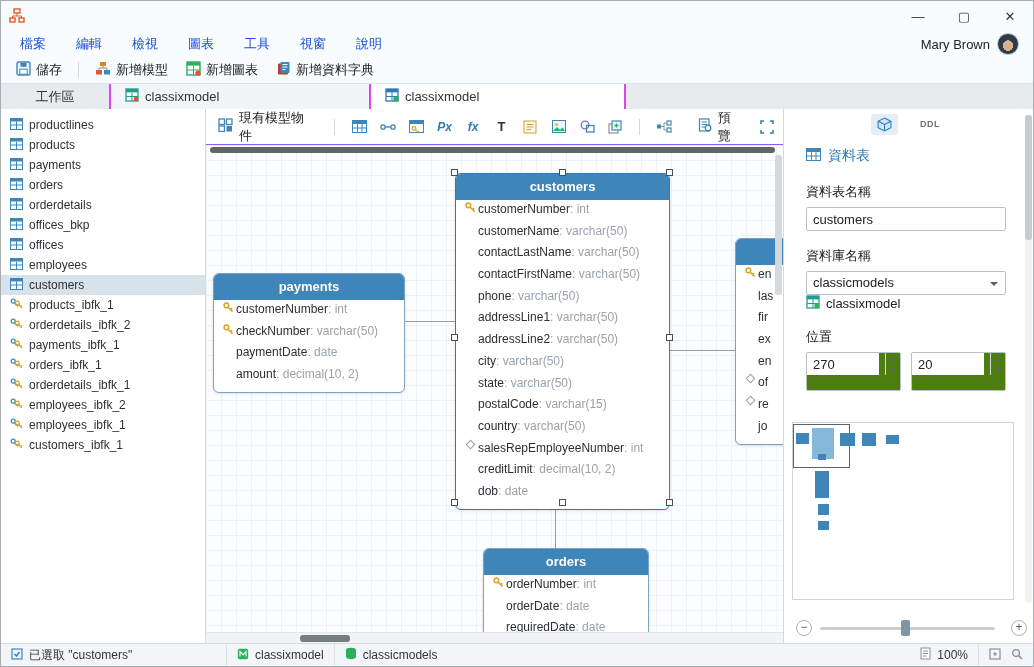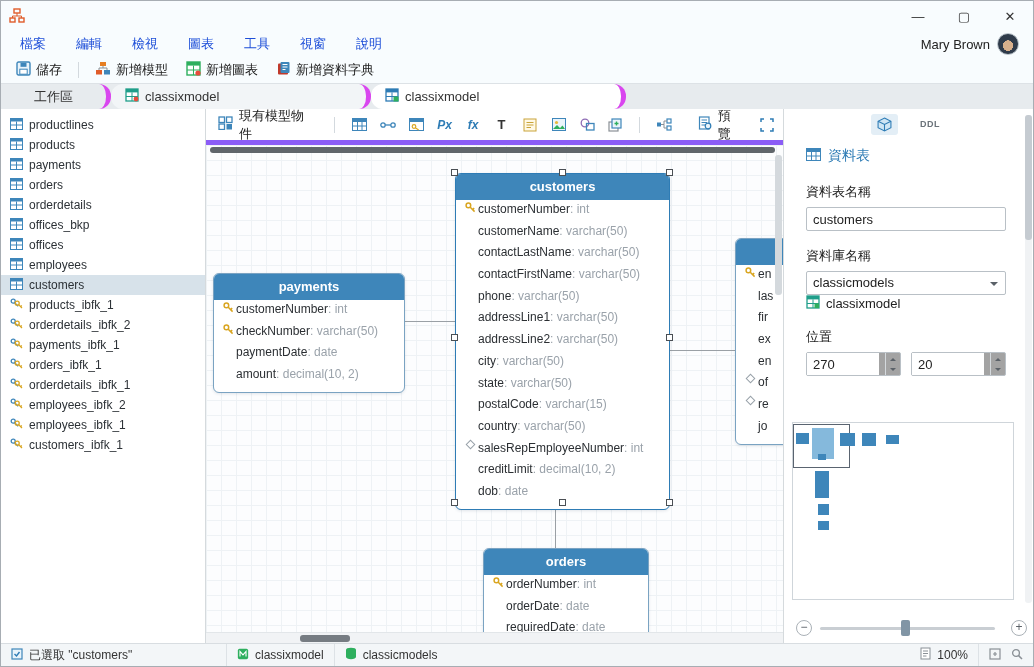--- a/index.html
+++ b/index.html
@@ -19,36 +19,36 @@
   .userbox { margin-left:auto; display:flex; align-items:center; gap:7px; padding-right:10px; font-size:13px; color:#222; }
   .avatar { width:22px; height:22px; border-radius:50%; background:radial-gradient(circle at 50% 58%, #d8b08c 0 34%, #2f3b4a 35%); border:1px solid #b9c2c9; }
 
   
   .toolbar { height:26px; display:flex; align-items:center; background:#f8fcfe; padding:0 8px; gap:4px; flex:0 0 auto; }
   .tbtn { display:flex; align-items:center; gap:5px; font-size:13px; color:#222; padding:2px 7px; border-radius:3px; }
   .tsep { width:1px; height:16px; background:#d3d9de; margin:0 5px; }
 
   
   .tabstrip { height:26px; display:flex; background:#e7ebee; border-top:1px solid #dde2e6; flex:0 0 auto; }
-  .dtab { display:flex; align-items:center; gap:6px; font-size:13px; color:#333; padding:0 14px; border-right:5px solid #d946ef;border-radius:12px; }
+  .dtab { display:flex; align-items:center; gap:6px; font-size:13px; color:#333; padding:0 14px; border-right:2px solid #d946ef; }
   .dtab.plain { width:110px; justify-content:center; }
   .dtab.mid { width:260px; background:#f2f5f7; }
   .dtab.active { width:255px; background:#fff; }
 
   
   .main { flex:1; display:flex; min-height:0; background:#fff; }
 
   
   .sidebar { width:205px; background:#fff; border-right:1px solid #d5dadd; overflow:hidden; padding-top:6px; }
   .sitem { height:20px; display:flex; align-items:center; gap:6px; padding-left:9px; font-size:12px; color:#2c3136; white-space:nowrap; }
   .sitem.sel { background:#d7e2ea; }
 
   
   .center { flex:1; display:flex; flex-direction:column; min-width:0; border-right:1px solid #d5dadd; }
-  .canvasbar { height:36px; background:#fff; display:flex; align-items:center; padding:0 6px; gap:9px; border-bottom:5px solid #8b5cf6; }
+  .canvasbar { height:36px; background:#fff; display:flex; align-items:center; padding:0 6px; gap:9px; border-bottom:1px solid #8b5cf6; }
   .cbtn { display:flex; align-items:center; gap:6px; font-size:13px; color:#222; padding:4px 6px; border-radius:3px; }
   .cicon { display:flex; align-items:center; justify-content:center; width:20px; height:20px; border-radius:3px; }
   .glyph-blue { color:#2e7cb5; font-style:italic; font-weight:bold; font-size:12px; }
   .glyph-dark { color:#333; font-weight:bold; font-size:13px; }
   .spacer { flex:1; }
 
   .canvaswrap { flex:1; position:relative; min-height:0; }
   .canvas { position:absolute; inset:0 0 11px 0; overflow:hidden; background-color:#fcfdfe;
     background-image:linear-gradient(#eef2f5 1px, transparent 1px), linear-gradient(90deg,#eef2f5 1px, transparent 1px);
     background-size:15px 15px; }
@@ -76,21 +76,21 @@
   .ptabs { height:30px; display:flex; align-items:center; justify-content:center; gap:16px; }
   .ptab { display:flex; align-items:center; justify-content:center; padding:3px 6px; border-radius:3px; font-size:9px; font-weight:bold; color:#6b737a; letter-spacing:.5px; }
   .ptab.active { background:#e3eef6; }
   .panelhead { display:flex; align-items:center; gap:7px; padding:8px 0 2px 22px; font-size:14px; color:#2e7cb5; }
   .plabel { display:block; font-size:13px; color:#222; padding:16px 0 6px 22px; }
   .pinput { display:block; width:200px; margin-left:22px; height:24px; border:1px solid #b9c0c6; border-radius:2px; font-size:13px; color:#222; padding:0 6px; background:#fff; }
   .pselect { position:relative; width:200px; margin-left:22px; height:24px; border:1px solid #b9c0c6; border-radius:2px; font-size:13px; color:#222; padding:3px 20px 0 6px; background:#fff; }
   .pselect::after { content:""; position:absolute; right:7px; top:10px; border:4px solid transparent; border-top-color:#5a6168; }
   .modelrow { display:flex; align-items:center; gap:6px; padding:8px 0 0 22px; font-size:13px; color:#222; }
   .posrow { display:flex; gap:10px; margin-left:22px; margin-top:0; }
-  .spin { position:relative; width:95px; height:24px; border:1px solid #b9c0c6; border-radius:2px; background:#a3a3a3; }
+  .spin { position:relative; width:95px; height:39px; border:1px solid #b9c0c6; border-radius:2px; background:#4d7c0f; }
   .spin input { width:72px; height:22px; border:none; font-size:13px; color:#222; padding:0 6px; outline:none; }
   .spincol { position:absolute; right:0; top:0; width:15px; height:22px; border-left:1px solid #d4d9dd; display:flex; flex-direction:column; }
   .spinbtn { flex:1; display:flex; align-items:center; justify-content:center; }
   .spinbtn.up::before { content:""; border:3px solid transparent; border-bottom-color:#5a6168; margin-bottom:2px; }
   .spinbtn.dn::before { content:""; border:3px solid transparent; border-top-color:#5a6168; margin-top:2px; }
   .minimap { position:absolute; left:8px; top:313px; width:222px; height:178px; border:1px solid #cfd5da; background:#fff; }
   .mrect { position:absolute; background:#3e86ba; }
   .mrect.lite { background:#85b9dc; }
   .mview { position:absolute; border:1px solid #5a6470; }
   .zoomrow { position:absolute; left:0; right:0; top:505px; height:28px; display:flex; align-items:center; }

